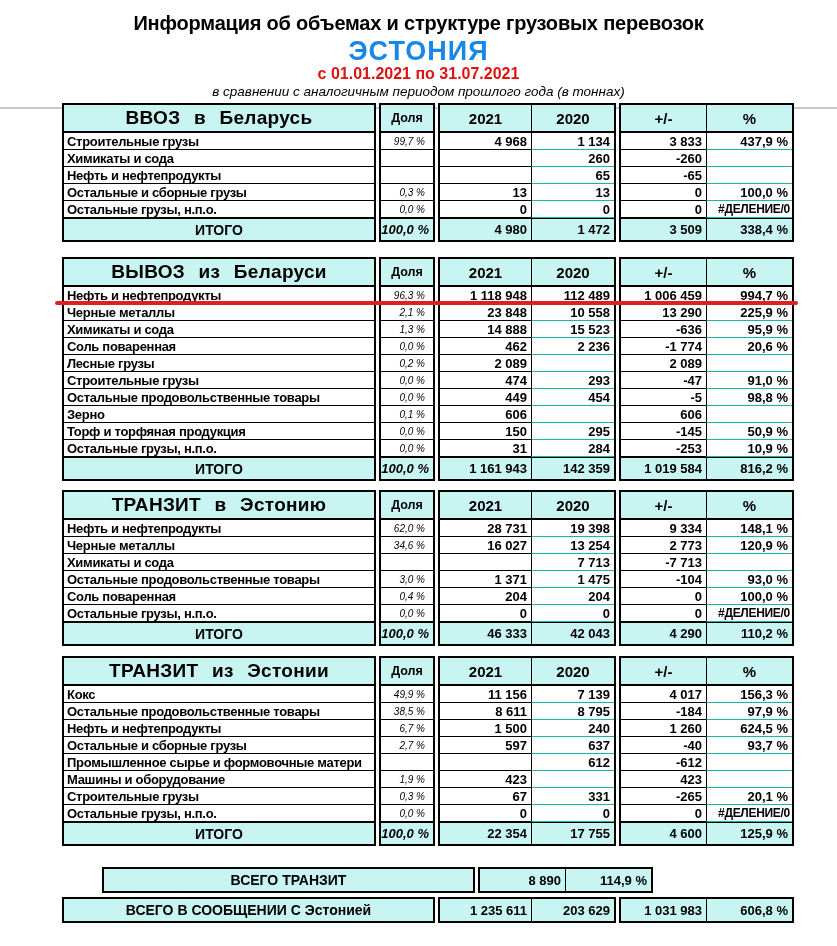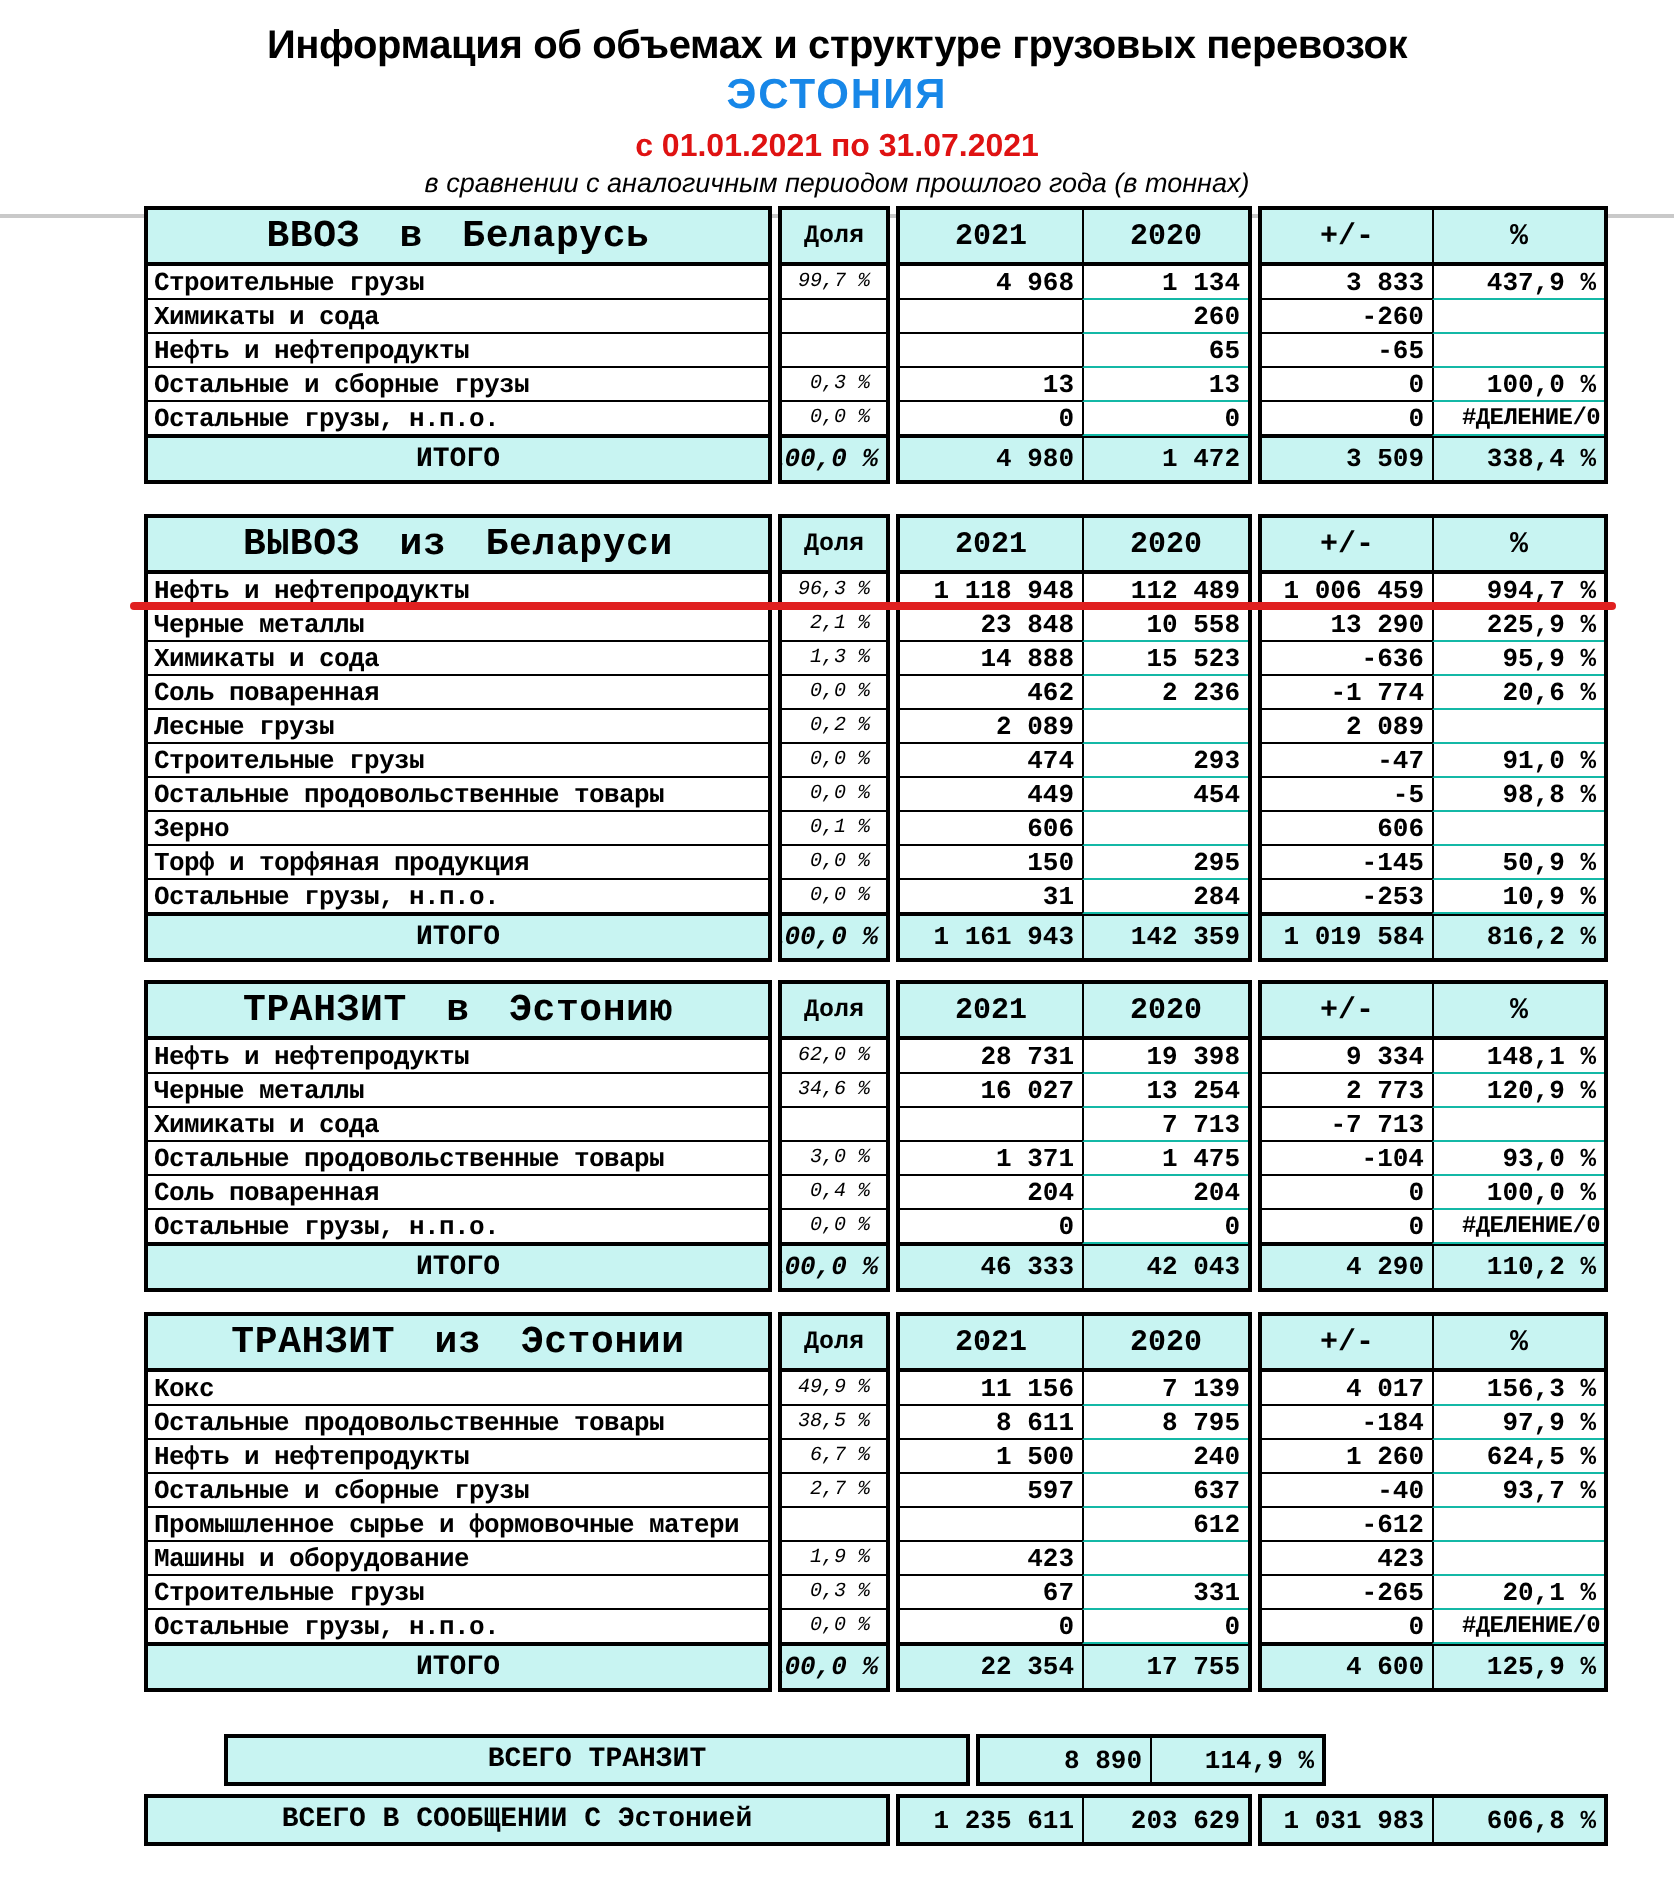--- a/index.html
+++ b/index.html
@@ -9,26 +9,26 @@
     --hl:#e02020;
   }
   html,body{margin:0;padding:0;}
   body{
     width:837px;height:946px;position:relative;background:#ffffff;
     font-family:"Liberation Sans",sans-serif;color:#000;overflow:hidden;
   }
   .abs{position:absolute;}
   
   #page-title{top:12px;left:0;width:837px;text-align:center;font-size:20px;font-weight:bold;letter-spacing:-0.2px;}
-  #country-title{top:36px;left:0;width:837px;text-align:center;font-size:21px;font-weight:bold;color:var(--blue);letter-spacing:1px;}
+  #country-title{top:36px;left:0;width:837px;text-align:center;font-size:27px;font-weight:bold;color:var(--blue);letter-spacing:1px;}
   #period-label{top:65px;left:0;width:837px;text-align:center;font-size:16px;font-weight:bold;color:var(--red);}
   #note-label{top:84px;left:0;width:837px;text-align:center;font-size:13.5px;font-style:italic;font-weight:500;}
   #divider-line{top:107px;left:0;width:837px;height:2px;background:#c9c9c9;}
   
-  .tbl{position:absolute;left:72px;display:flex;align-items:stretch;font-family:Liberation Mono, monospace;}
+  .tbl{position:absolute;left:62px;display:flex;align-items:stretch;}
   .grp{border:2px solid #000;background:#fff;box-sizing:border-box;}
   .grp + .grp{margin-left:3px;}
   .cell{box-sizing:border-box;display:flex;align-items:center;overflow:hidden;white-space:nowrap;}
   .hrow{height:28px;border-bottom:2px solid #000;background:var(--cyan);}
   .drow{height:17px;border-bottom:1px solid #000;}
   .drow:last-of-type{border-bottom:1px solid #14b8a6;}
   .trow{height:22px;border-top:1px solid #000;background:var(--cyan);}
   .frow{display:flex;}
   .c2{border-left:1px solid #000;}
   

